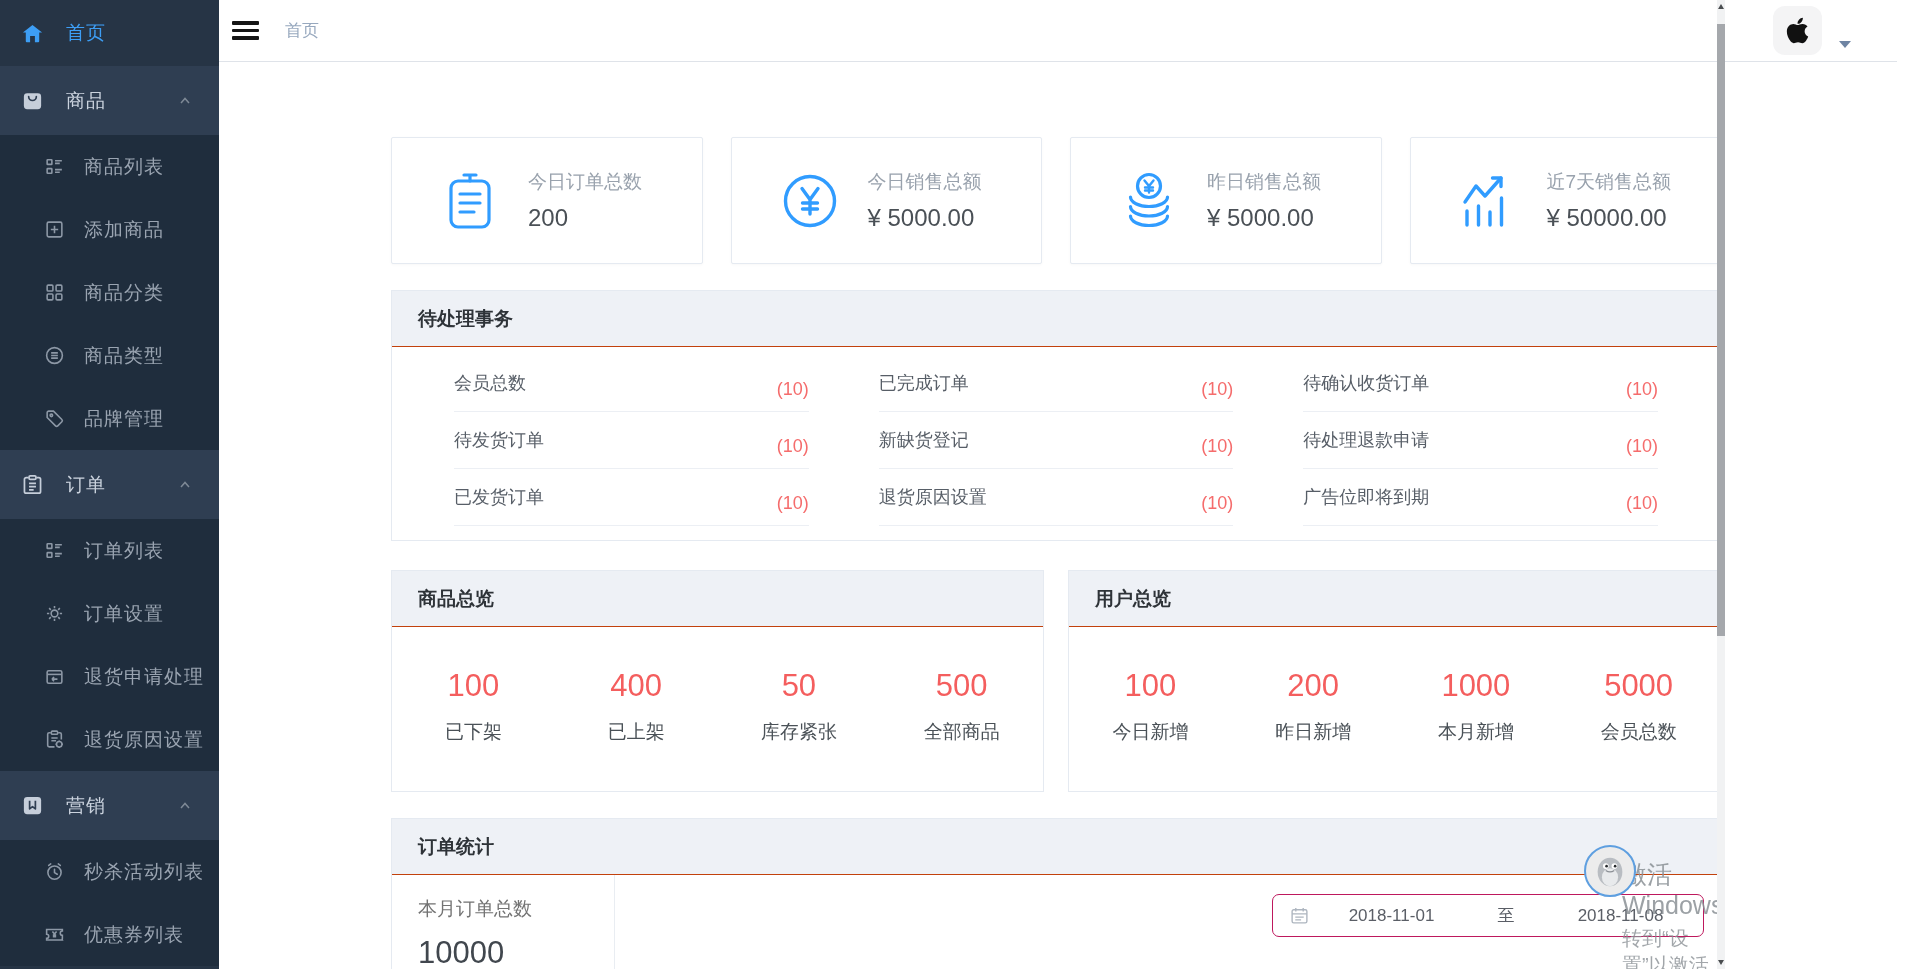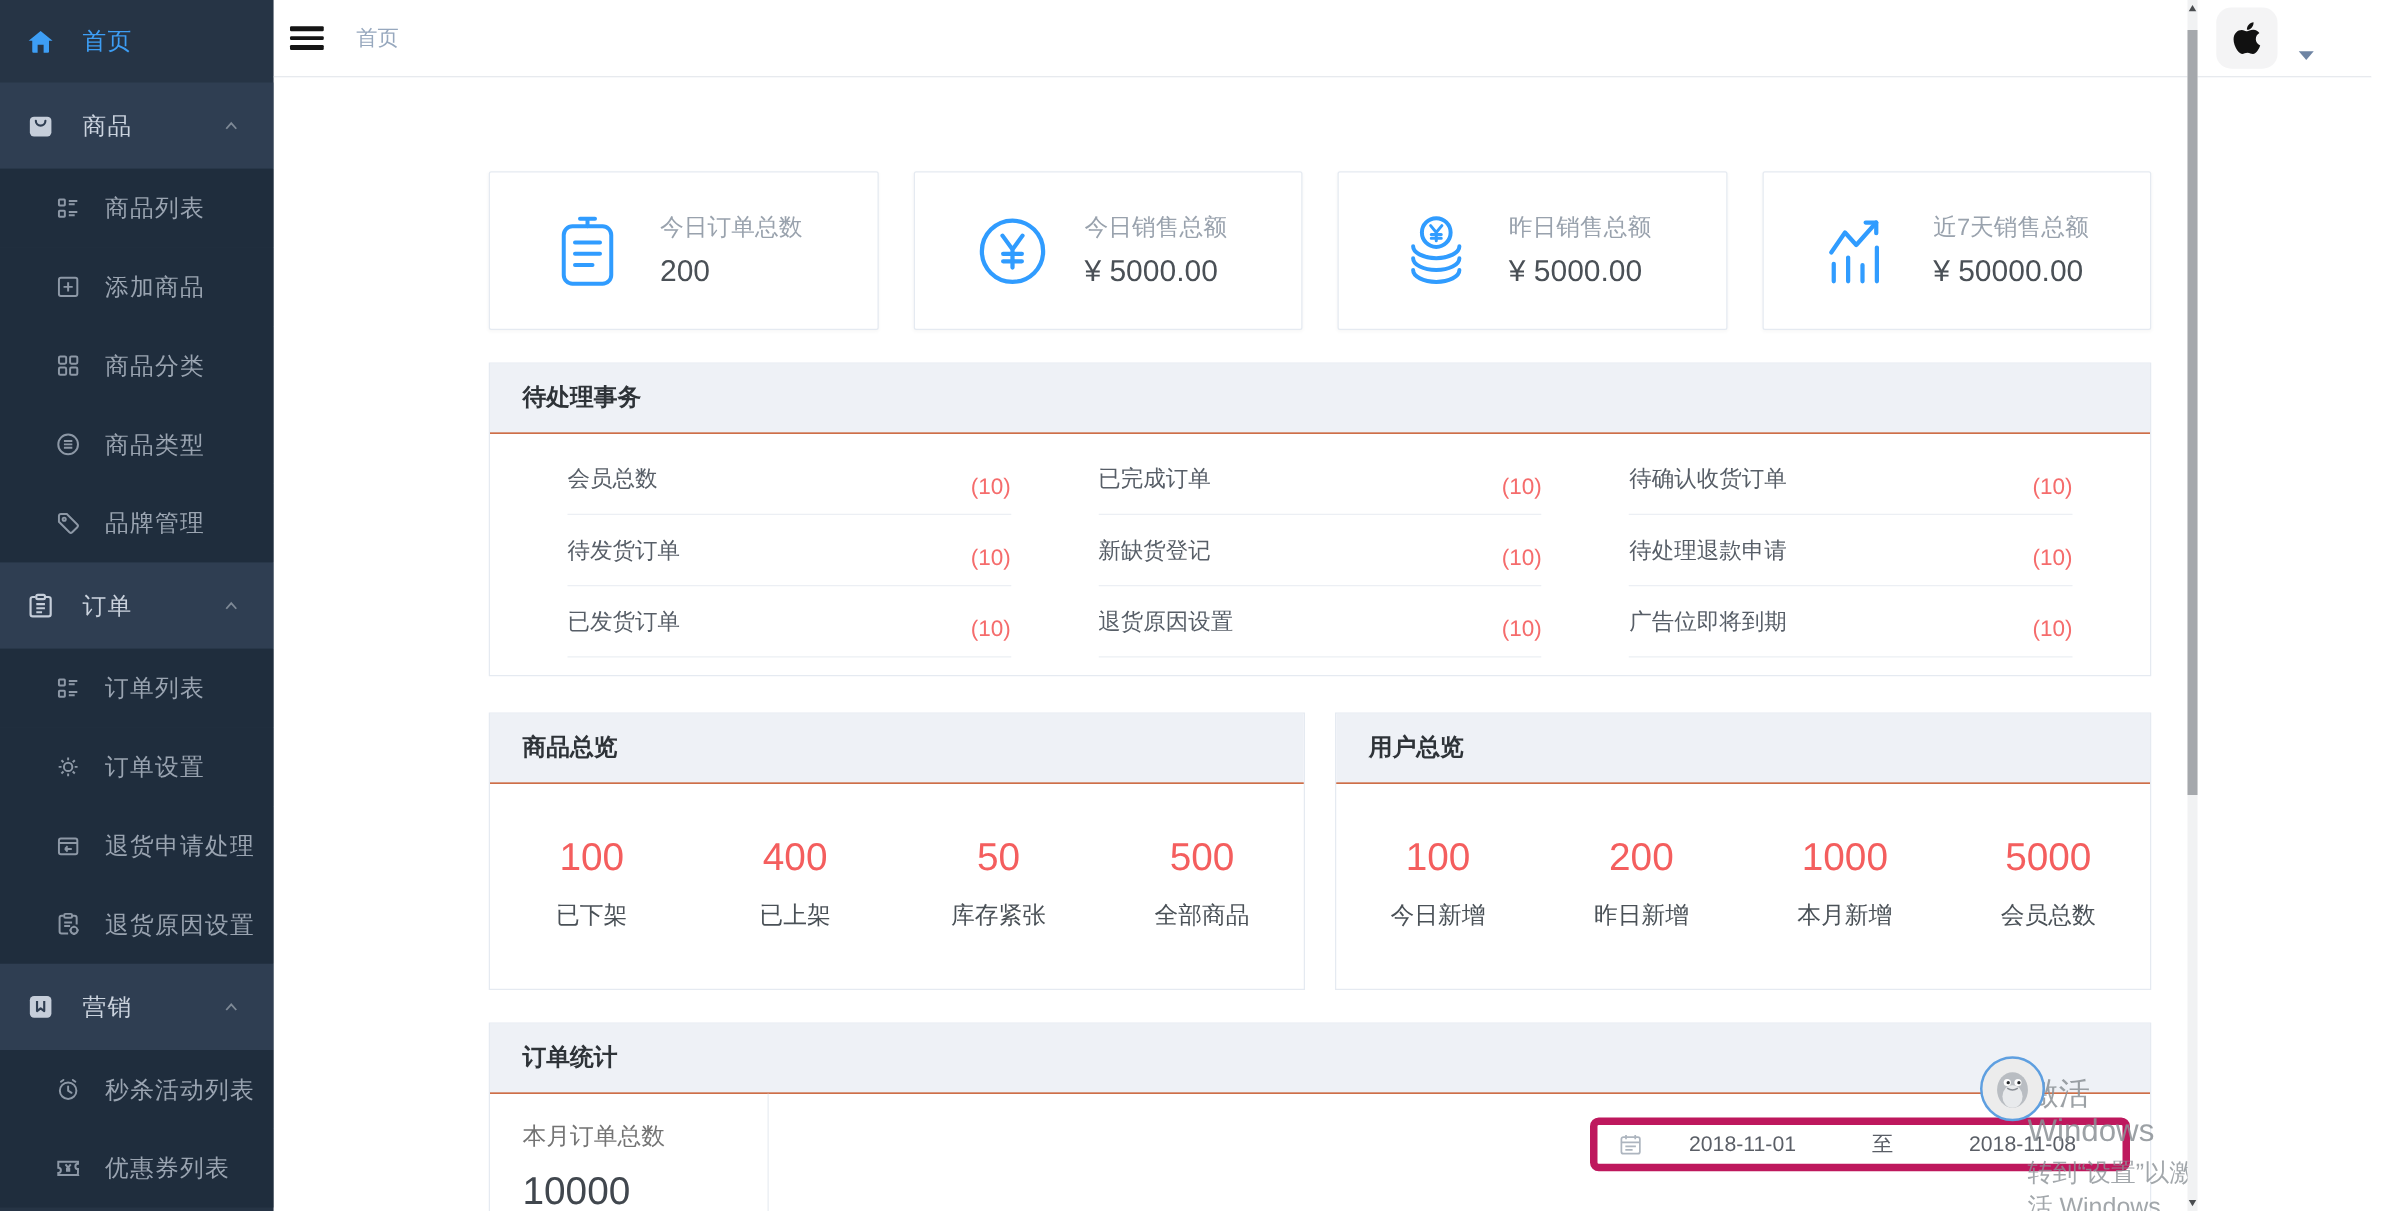--- a/index.html
+++ b/index.html
@@ -1,17 +1,17 @@
 <!DOCTYPE html>
 <html><head>
 <meta charset="utf-8">
 <style>
   html,body{margin:0;padding:0;width:1905px;height:969px;overflow:hidden;
     font-family:"Liberation Sans","DejaVu Sans",sans-serif;background:#fff;}
-  #app{position:relative;width:1725px;height:969px;background:#fff;padding-left:33px;}
+  #app{position:relative;width:1725px;height:969px;background:#fff;}
 
   
   .sidebar{position:absolute;left:0;top:0;width:219px;height:969px;background:#263445;}
   .sb-item{display:flex;align-items:center;cursor:pointer;}
   .sb-item.k-root-active{height:66px;}
   .sb-item.k-group{height:69px;background:#2F3E52;}
   .sb-item.k-sub{height:63px;background:#1F2D3D;}
   .sb-icon{margin-left:19px;width:26px;display:flex;justify-content:center;align-items:center;color:#C6CEDA;}
   .k-sub .sb-icon{margin-left:43px;width:22px;color:#8D98A6;}
   .sb-label{margin-left:21px;font-size:19px;color:#CBD3DE;letter-spacing:1px;white-space:nowrap;}
@@ -58,21 +58,21 @@
   .ov-panel{flex:1;margin-top:0;}
   .ov-body{display:grid;grid-template-columns:repeat(4,1fr);padding:41px 0 46px;text-align:center;}
   .ov-value{font-size:31px;color:#F45E5E;}
   .ov-label{font-size:19px;color:#4A5157;margin-top:15px;}
 
   .order-panel{height:240px;}
   .order-body{position:relative;height:185px;display:flex;}
   .order-cell{width:223px;box-sizing:border-box;border-right:1px solid #E9EDF2;padding:21px 0 0 26px;}
   .order-cell-label{font-size:19px;color:#737373;}
   .order-cell-value{font-size:31px;color:#41474E;margin-top:13px;}
-  .daterange{position:absolute;right:16px;top:19px;width:432px;height:43px;border:6px solid #be185d;
+  .daterange{position:absolute;right:16px;top:19px;width:432px;height:43px;border:1px solid #be185d;
     border-radius:7px;background:#fff;display:flex;align-items:center;box-sizing:border-box;cursor:pointer;}
   .cal-icon{margin-left:17px;display:flex;color:#ADB5BF;}
   .dr-text{flex:1;text-align:center;font-size:17px;color:#5A5E66;}
   .dr-sep{flex:0 0 64px;text-align:center;font-size:17px;color:#5A5E66;}
 
   
   .qq-btn{position:absolute;left:1584px;top:845px;width:52px;height:52px;border-radius:50%;
     border:2px solid #5E9FE0;background:#ECECEC;box-sizing:border-box;display:flex;
     align-items:center;justify-content:center;z-index:6;cursor:pointer;}
   .watermark{position:absolute;left:1622px;top:858px;z-index:5;color:#8B9196;pointer-events:none;}

